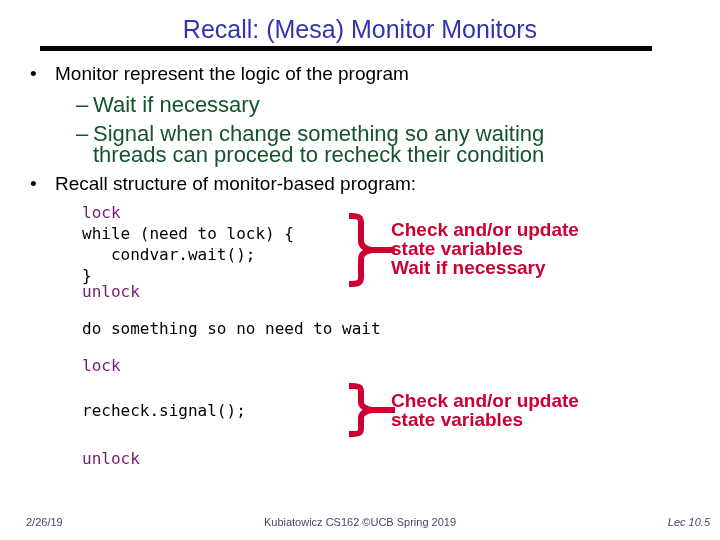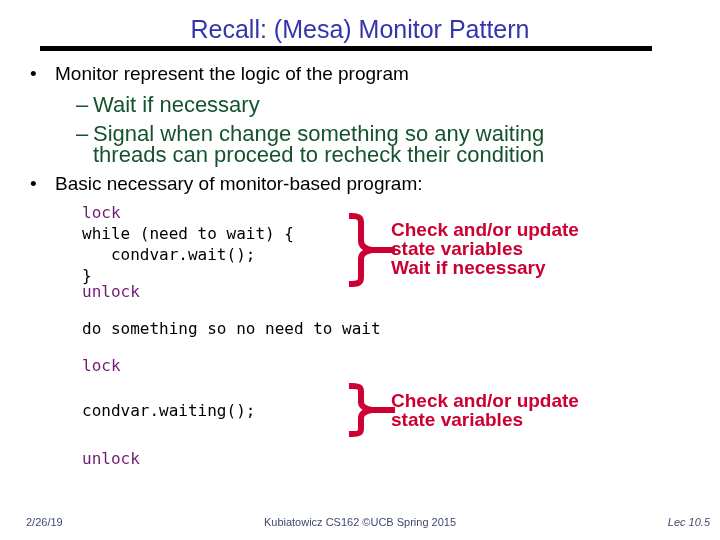--- a/index.html
+++ b/index.html
@@ -129,49 +129,49 @@
     line-height: 14px;
     white-space: nowrap;
   }
   #footer-date   { left: 26px; }
   #footer-center { left: 0; width: 720px; text-align: center; }
   #footer-lec    { left: 0; width: 710px; text-align: right; font-style: italic; }
 </style>
 </head>
 <body>
 
-<div id="slide-title">Recall: (Mesa) Monitor Pattern</div>
+<div id="slide-title">Recall: (Mesa) Monitor Monitors</div>
 
 <div id="title-rule"></div>
 
 <div class="bullet-l1" id="b1">
   <span class="dot">•</span><span>Monitor represent the logic of the program</span>
 </div>
 
 <div class="bullet-l2" id="b1s1">
   <span class="dash">–</span><span class="l2txt">Wait if necessary</span>
 </div>
 
 <div class="bullet-l2" id="b1s2">
   <span class="dash">–</span><span class="l2txt" style="width:530px">Signal when change something so any waiting threads can proceed to recheck their condition</span>
 </div>
 
 <div class="bullet-l1" id="b2">
-  <span class="dot">•</span><span>Basic necessary of monitor-based program:</span>
+  <span class="dot">•</span><span>Recall structure of monitor-based program:</span>
 </div>
 
 <div class="code kw" id="c-lock1">lock</div>
-<div class="code" id="c-while">while (need to wait) {</div>
+<div class="code" id="c-while">while (need to lock) {</div>
 <div class="code" id="c-wait">   condvar.wait();</div>
 <div class="code" id="c-brace">}</div>
 <div class="code kw" id="c-unlock1">unlock</div>
 
 <div class="code" id="c-do">do something so no need to wait</div>
 <div class="code kw" id="c-lock2">lock</div>
-<div class="code" id="c-signal">condvar.waiting();</div>
+<div class="code" id="c-signal">recheck.signal();</div>
 <div class="code kw" id="c-unlock2">unlock</div>
 
 <div class="brace" id="brace1">
   <svg width="52" height="76" viewBox="0 0 52 76" xmlns="http://www.w3.org/2000/svg">
     <path d="M6 4 C 16 4, 15 8, 15 14 L 15 29 C 15 35, 20 37, 26 38
              C 20 39, 15 41, 15 47 L 15 62 C 15 68, 16 72, 6 72" fill="none" stroke="#cc0033" stroke-width="6" stroke-linecap="square"></path>
     <path d="M26 38 L 46 38" fill="none" stroke="#cc0033" stroke-width="6" stroke-linecap="square"></path>
   </svg>
 </div>
 
@@ -188,14 +188,14 @@
   <div>state variables</div>
   <div>Wait if necessary</div>
 </div>
 
 <div class="annot" id="annot2">
   <div>Check and/or update</div>
   <div>state variables</div>
 </div>
 
 <div class="footer" id="footer-date">2/26/19</div>
-<div class="footer" id="footer-center">Kubiatowicz CS162 ©UCB Spring 2015</div>
+<div class="footer" id="footer-center">Kubiatowicz CS162 ©UCB Spring 2019</div>
 <div class="footer" id="footer-lec">Lec 10.5</div>
 
 </body></html>

